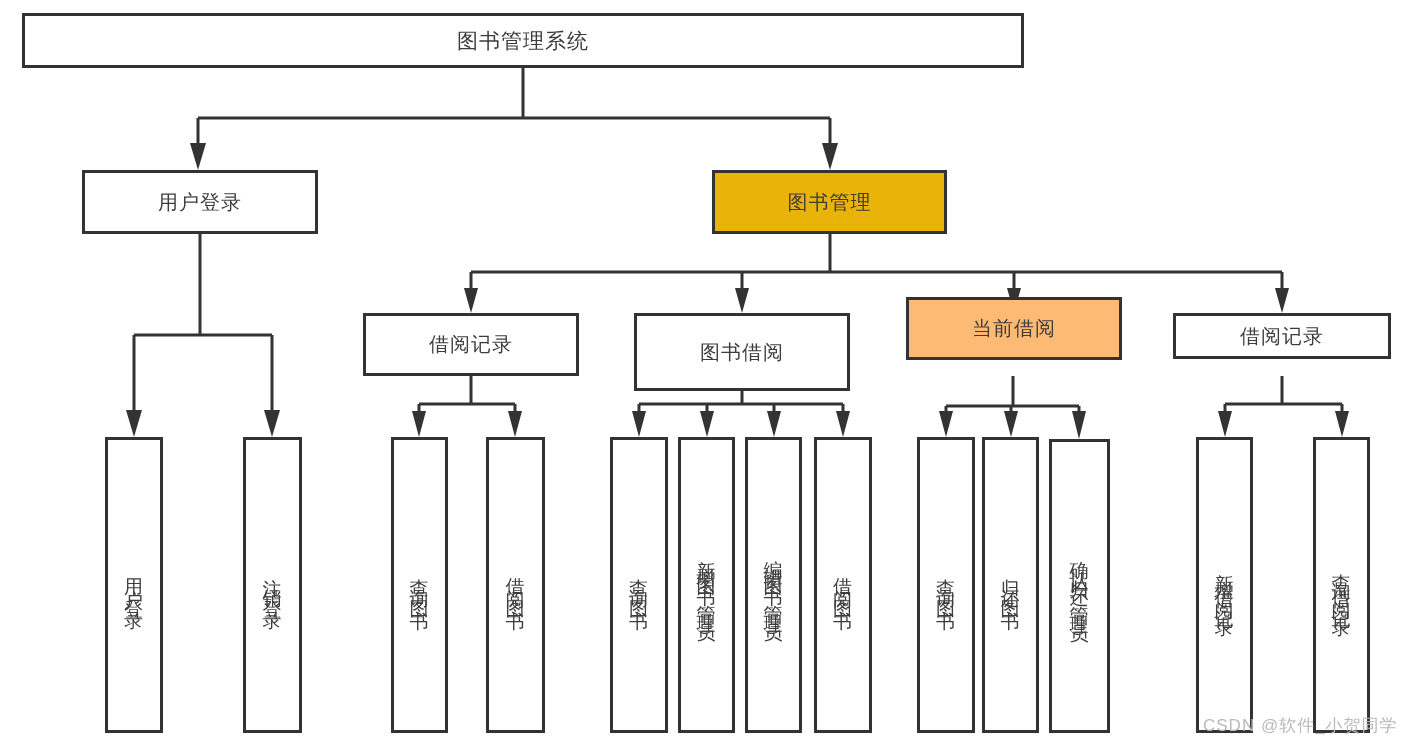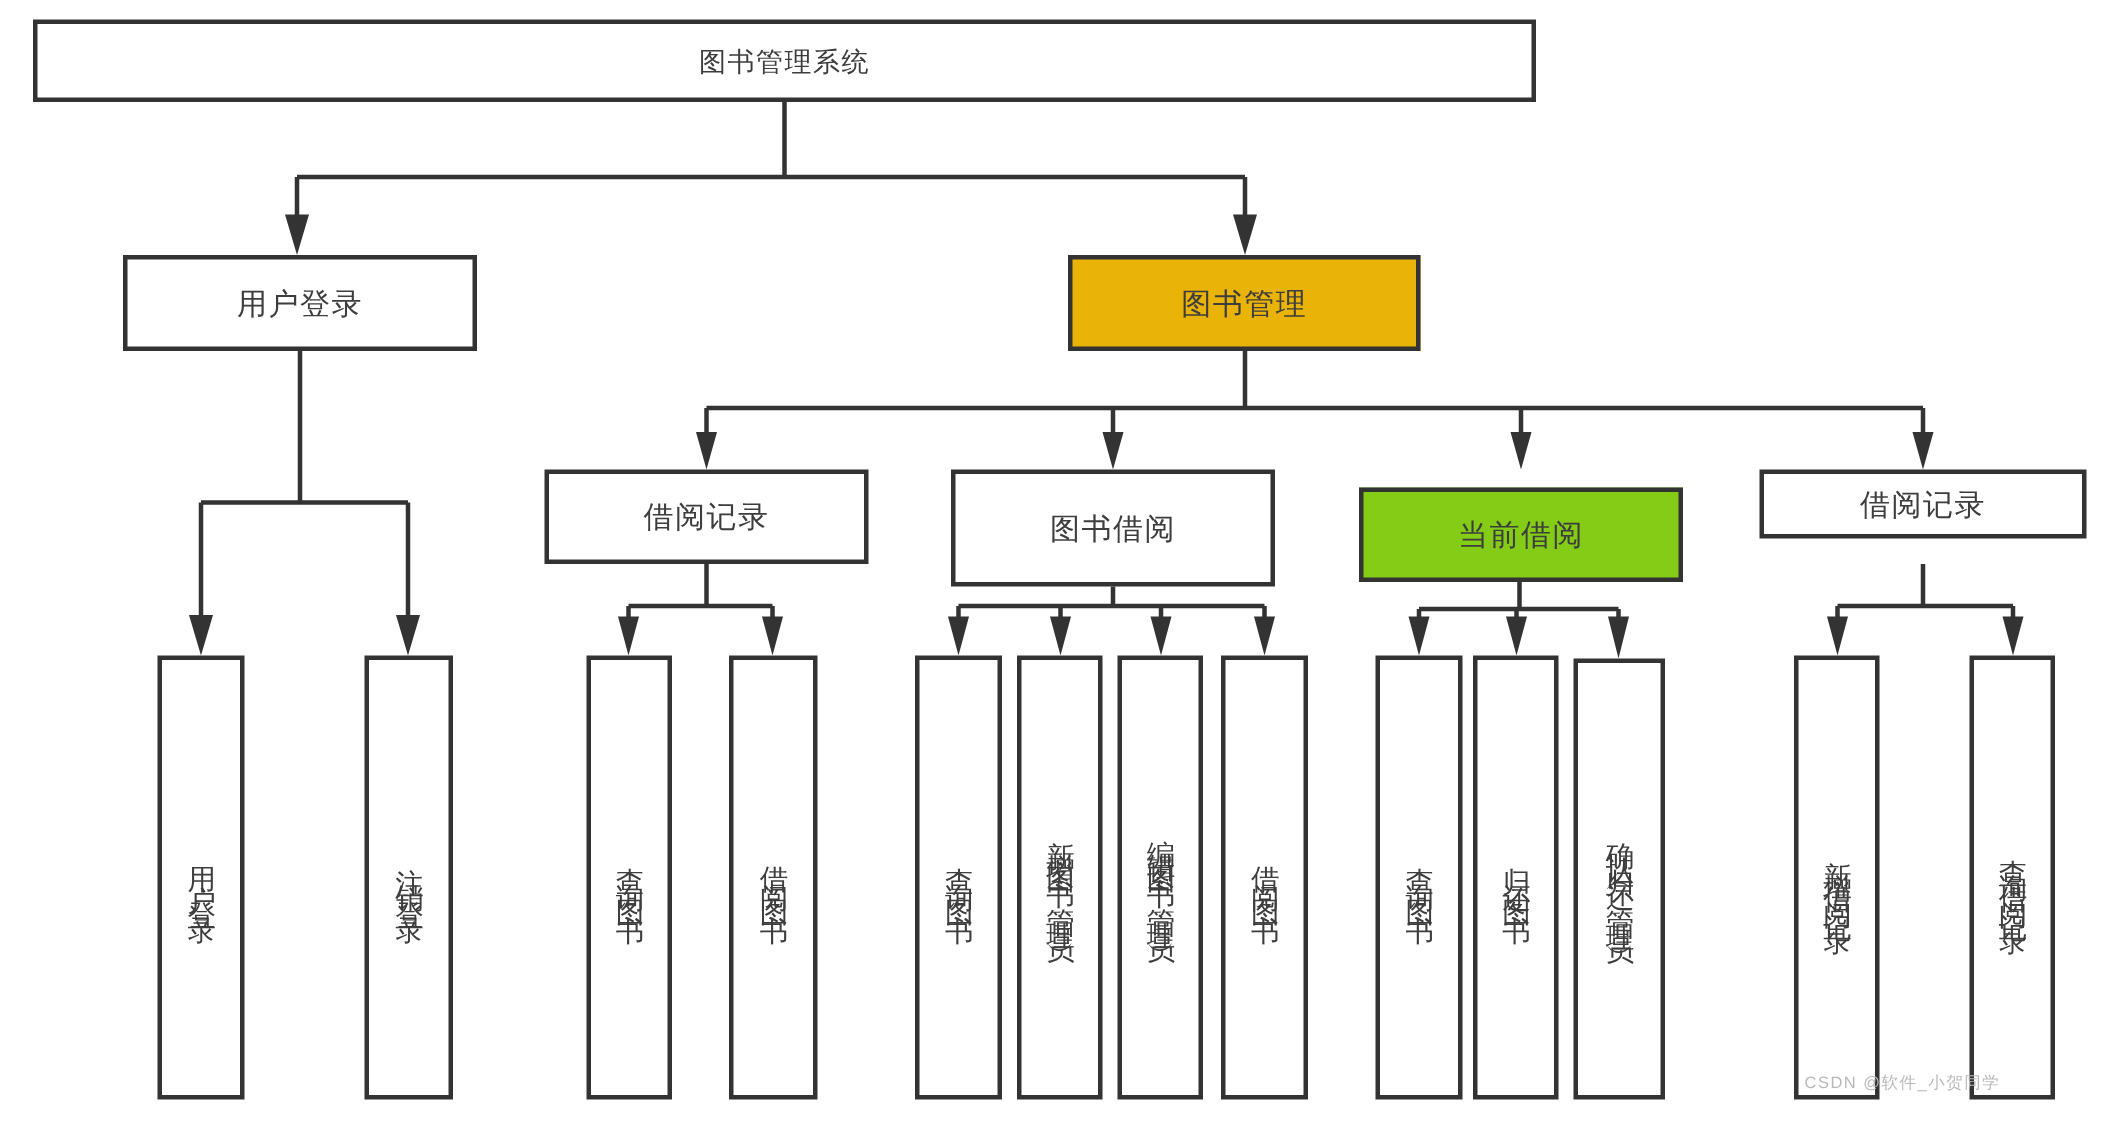--- a/index.html
+++ b/index.html
@@ -8,30 +8,30 @@
     background:#ffffff;
     font-family:"Liberation Sans","DejaVu Sans",sans-serif;
   }
   #connectors{position:absolute;left:0;top:0;z-index:0;}
   .b{
     position:absolute;box-sizing:border-box;
     border:3px solid #333333;background:#ffffff;
     display:flex;align-items:center;justify-content:center;
     color:#3d3d3d;z-index:1;
   }
-  .b.root span{font-size:18px;letter-spacing:1px;}
+  .b.root span{font-size:21px;letter-spacing:1px;}
   .b.h2 span{font-size:20px;letter-spacing:1px;}
   .b.v span{
     writing-mode:vertical-rl;text-orientation:mixed;
     font-size:19px;letter-spacing:11px;line-height:1;
   }
   .b.vt span{letter-spacing:9px;} 
   .watermark{
     position:absolute;z-index:2;
-    font-size:11px;letter-spacing:1px;
+    font-size:17px;letter-spacing:1px;
   }
 </style>
 </head>
 <body>
 
 <svg id="connectors" width="1405" height="747" viewBox="0 0 1405 747">
   <g stroke="#333333" stroke-width="3" fill="none">
 
     <path d="M523 68 V118 M198 118 H830 M198 118 V145 M830 118 V145"></path>
 
@@ -83,21 +83,21 @@
 <div class="b h2" style="left: 712px; top: 170px; width: 235px; height: 64px; border-color: rgb(51, 51, 51); color: rgb(61, 61, 61); background: #eab308;">
   <span>图书管理</span>
 </div>
 
 <div class="b h2" style="left: 363px; top: 313px; width: 216px; height: 63px; border-color: rgb(51, 51, 51); color: rgb(61, 61, 61); background: rgb(255, 255, 255);">
   <span>借阅记录</span>
 </div>
 <div class="b h2" style="left: 634px; top: 313px; width: 216px; height: 78px; border-color: rgb(51, 51, 51); color: rgb(61, 61, 61); background: rgb(255, 255, 255);">
   <span>图书借阅</span>
 </div>
-<div class="b h2" style="left: 906px; top: 325px; width: 216px; height: 63px; border-color: rgb(51, 51, 51); color: rgb(61, 61, 61); background: #84cc16;">
+<div class="b h2" style="left: 906px; top: 297px; width: 216px; height: 63px; border-color: rgb(51, 51, 51); color: rgb(61, 61, 61); background: #fdba74;">
   <span>当前借阅</span>
 </div>
 <div class="b h2" style="left: 1173px; top: 313px; width: 218px; height: 46px; border-color: rgb(51, 51, 51); color: rgb(61, 61, 61); background: rgb(255, 255, 255);">
   <span>借阅记录</span>
 </div>
 
 <div class="b v" style="left: 105px; top: 437px; width: 58px; height: 296px; border-color: rgb(51, 51, 51); color: rgb(61, 61, 61); background: rgb(255, 255, 255);">
   <span>用户登录</span>
 </div>
 <div class="b v" style="left: 243px; top: 437px; width: 59px; height: 296px; border-color: rgb(51, 51, 51); color: rgb(61, 61, 61); background: rgb(255, 255, 255);">

